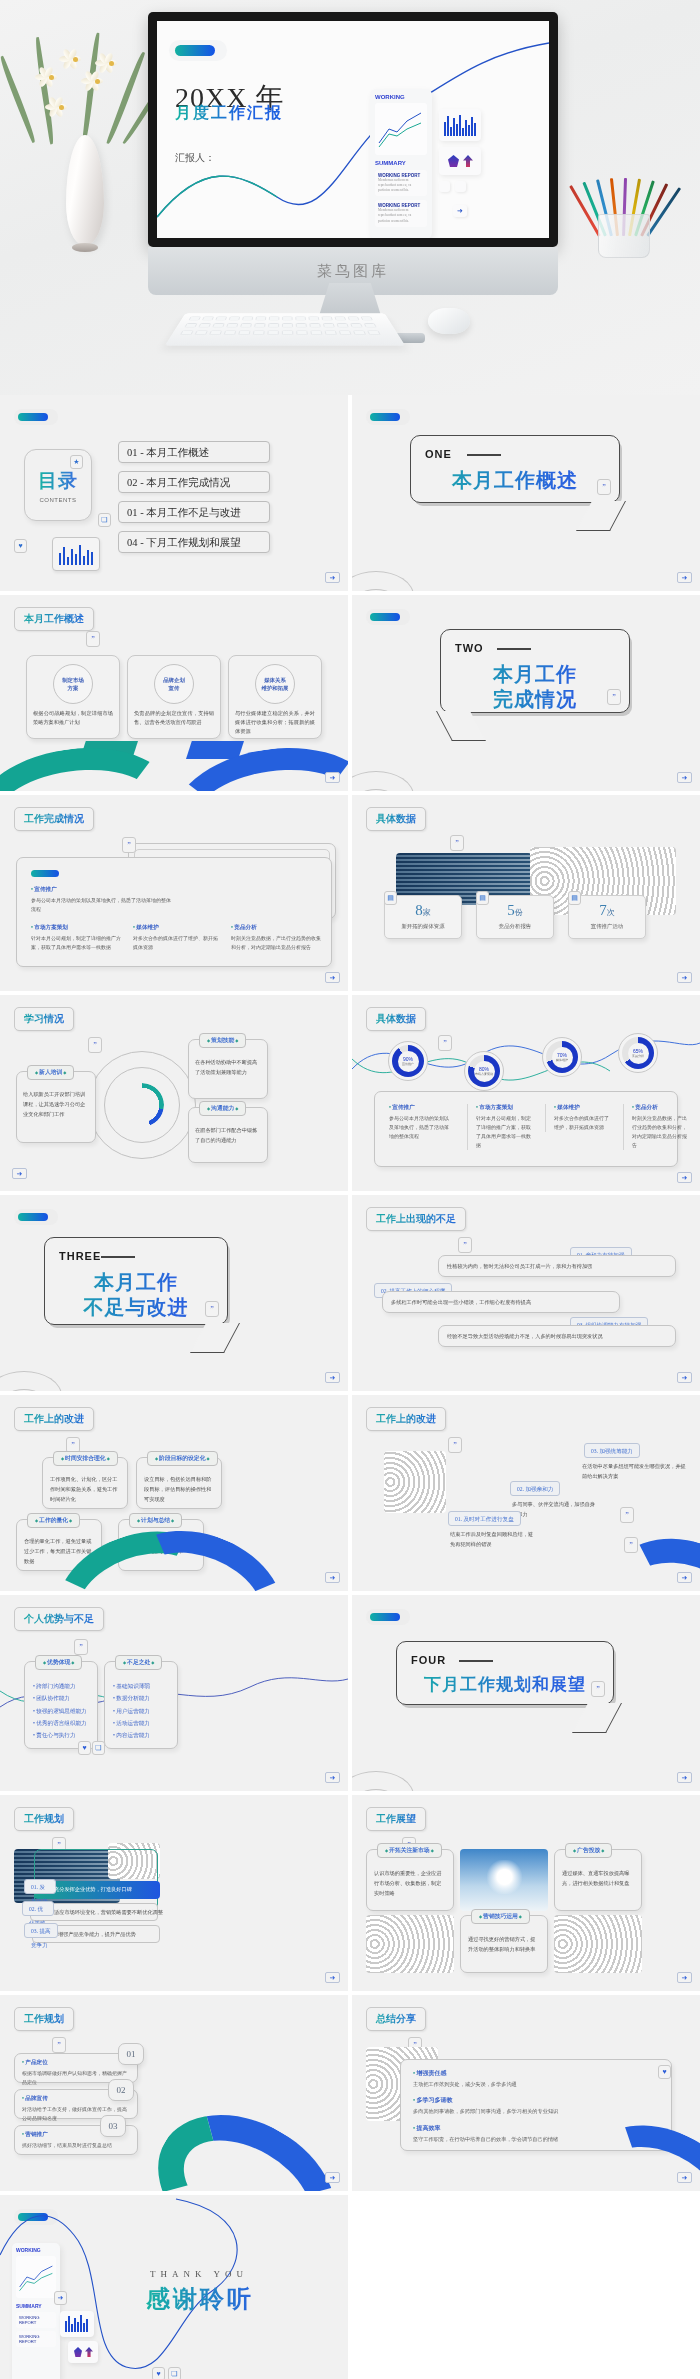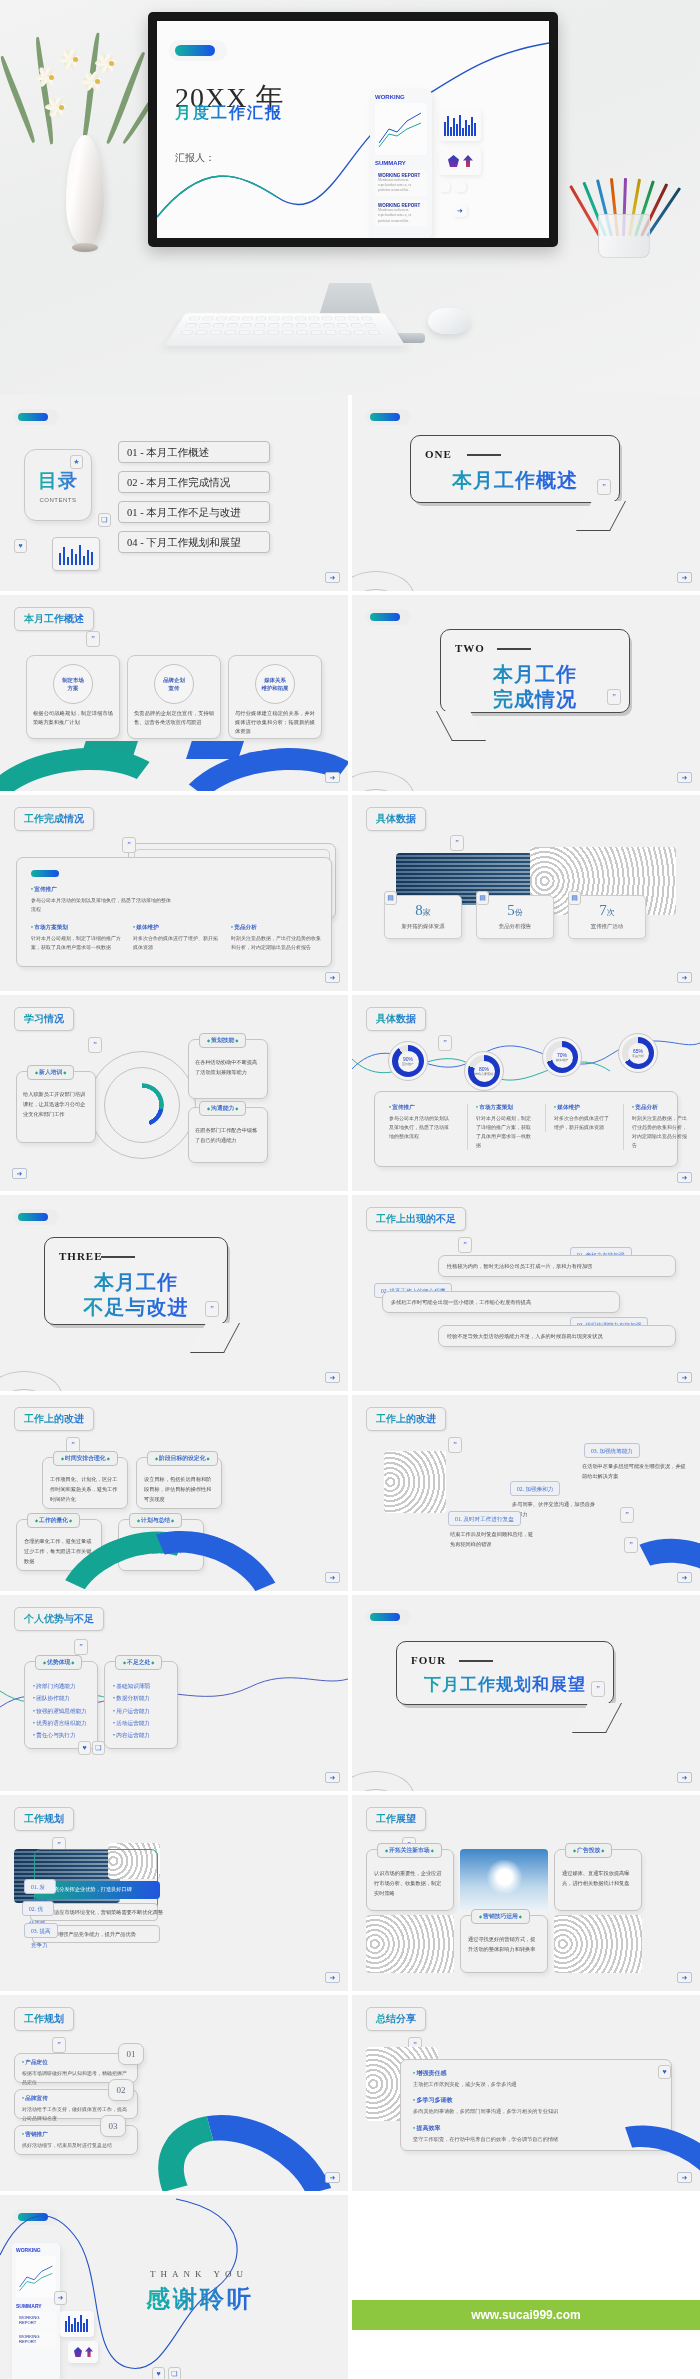--- a/index.html
+++ b/index.html
@@ -132,21 +132,21 @@
     position:absolute; width:13px; height:14px; background:#f3f3f3; border:1px solid #c9c9c9;
     border-radius:3px; font-size:7px; color:#2f6fd0; text-align:center; line-height:13px;
   }
 
   
   .bubble {
     position:absolute; border:1.4px solid #4b4b4b; border-radius:10px; background:#f2f2f2;
     box-shadow:3px 4px 0 -1px rgba(120,120,120,.35);
   }
   .bubble .eyebrow { position:absolute; left:14px; top:12px; font-size:11px; font-weight:bold;
-     letter-spacing:1px; color:#1c1c1c; font-family:Liberation Serif, serif; }
+     letter-spacing:1px; color:#1c1c1c; font-family:Liberation Sans, sans-serif; }
   .bubble .eyebrow-line { position:absolute; left:56px; top:18px; width:34px; height:1.5px; background:#444;}
   .bubble .btitle {
     position:absolute; left:0; right:0; top:32px; text-align:center; font-size:20px; font-weight:bold;
     line-height:1.25; letter-spacing:1px;
     background:linear-gradient(90deg,#17b3a4,#2a63de 70%); -webkit-background-clip:text; background-clip:text; color:transparent;
   }
   .tail { position:absolute; width:34px; height:30px; border-right:1.4px solid #4b4b4b; border-bottom:1.4px solid #4b4b4b;
           transform:skewX(-28deg); background:#f2f2f2; }
   .arcs { position:absolute; left:-14px; bottom:-30px; width:92px; height:66px; }
   .arcs i { position:absolute; border:1.2px solid #c6c6c6; border-bottom:none; border-radius:50% 50% 0 0; }
@@ -355,20 +355,23 @@
           <span style="left:35px;height:13px"></span>
         </div>
         <div class="s-icons">
           <div style="position:absolute;left:9px;top:8px;width:11px;height:12px;background:linear-gradient(#2a3fbf,#7a2fa8);clip-path:polygon(50% 0,100% 38%,82% 100%,18% 100%,0 38%)"></div>
           <div style="position:absolute;left:24px;top:8px;width:10px;height:12px;background:linear-gradient(#2a3fbf,#d0345f);clip-path:polygon(50% 0,100% 45%,70% 45%,70% 100%,30% 100%,30% 45%,0 45%)"></div>
         </div>
         <div class="s-small" style="left:282px;top:160px"></div>
         <div class="s-small" style="left:298px;top:160px"></div>
         <div class="s-small" style="left:296px;top:184px;width:14px;height:12px;color:#2452c8;font-size:7px;text-align:center;line-height:12px">➜</div>
       </div>
+    </div>
+    <div class="monitor-neck">
+      <span class="brand-wm">菜鸟图库</span>
     </div>
   </div>
   <div class="monitor-stand"></div>
   <div class="monitor-base"></div>
 
   <div class="keyboard">
     <i style="left:8px;top:6px"></i>
       <i style="left:22px;top:6px"></i>
       <i style="left:36px;top:6px"></i>
       <i style="left:50px;top:6px"></i>
@@ -924,16 +927,15 @@
       <div style="position:absolute;left:17px;top:6px;width:8px;height:10px;background:linear-gradient(#2a3fbf,#d0345f);clip-path:polygon(50% 0,100% 45%,70% 45%,70% 100%,30% 100%,30% 45%,0 45%)"></div>
     </div>
     <div class="thanks-en">THANK YOU</div>
     <div class="thanks-cn">感谢聆听</div>
     <div class="mini-btn" style="left:54px;top:96px;color:#2f5fd8">➜</div>
     <div class="mini-btn" style="left:152px;top:172px;color:#2f5fd8">♥</div>
     <div class="mini-btn" style="left:168px;top:172px">❏</div>
   </div>
 
   <div class="footer-band">
-    <div class="band2">www.sucai999.com</div>
   </div>
 
 </div>
 
 </body></html>

